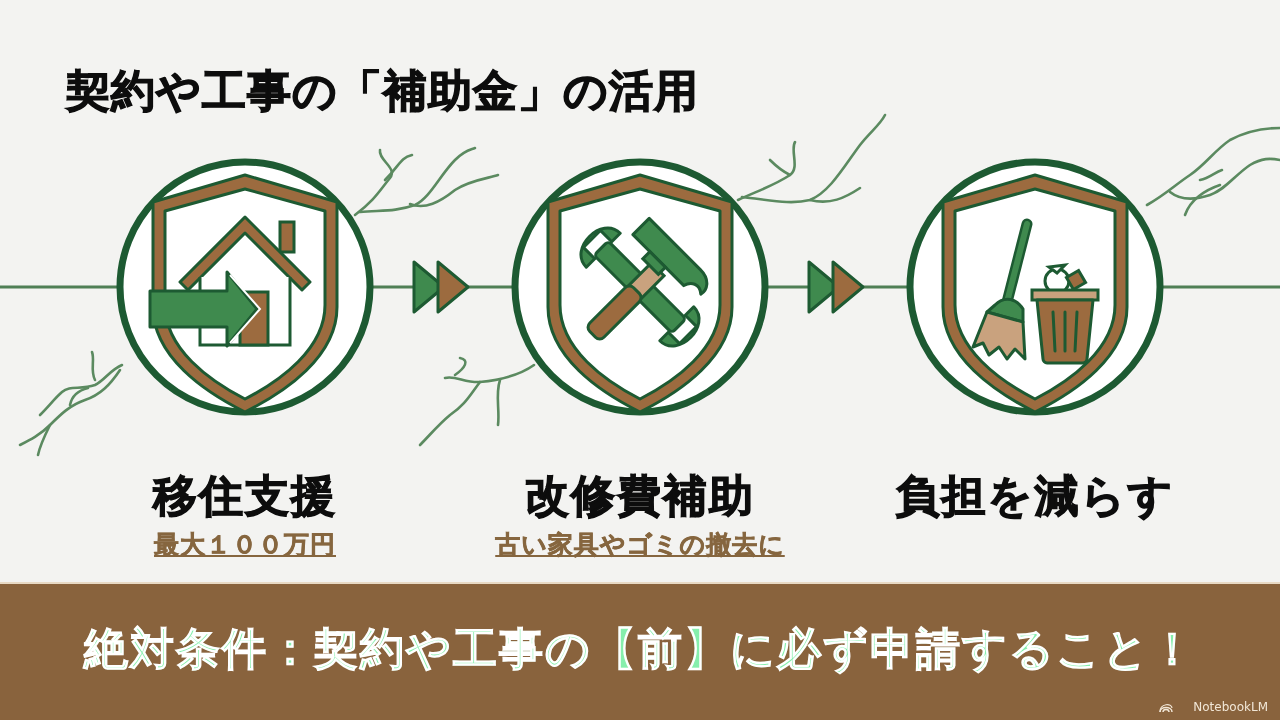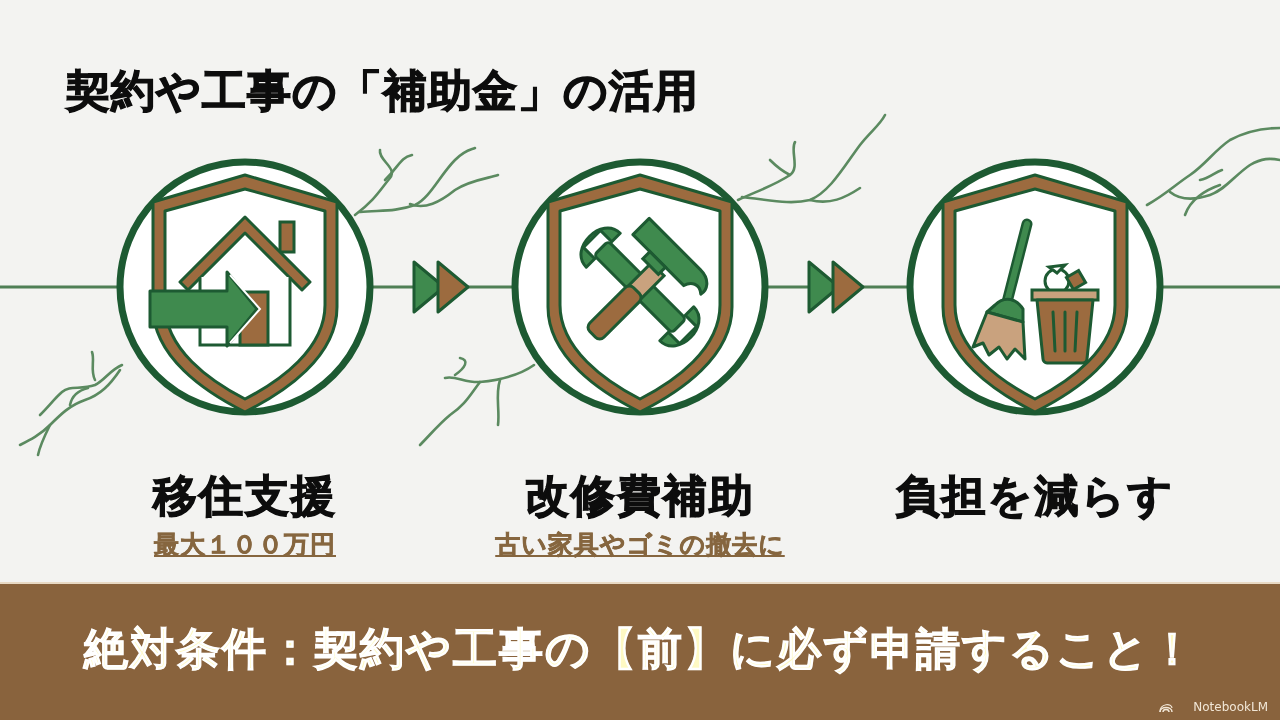--- a/index.html
+++ b/index.html
@@ -28,21 +28,21 @@
     margin-top: 6px; letter-spacing: 1px; white-space: nowrap; text-decoration: underline;
     -webkit-text-stroke: 0.6px #86663f;
   }
   .banner {
     position: absolute; left: 0; top: 582px; width: 1280px; height: 138px;
     background: #89633d;
     border-top: 2px solid #e8d9c4;
   }
   .banner-text {
     position: absolute; left: 0; right: 0; top: 36px;
-    text-align: center; color: #fef9c3;
+    text-align: center; color: #86efac;
     font-size: 44px; font-weight: 900; letter-spacing: 2px;
     -webkit-text-stroke: 1px #ffffff; white-space: nowrap;
   }
   .watermark {
     position: absolute; right: 12px; bottom: 8px;
     display: flex; align-items: center; gap: 20px;
     color: #f1e6d6; font-size: 12px;
   }
   .watermark svg { display: block; }
 </style>

